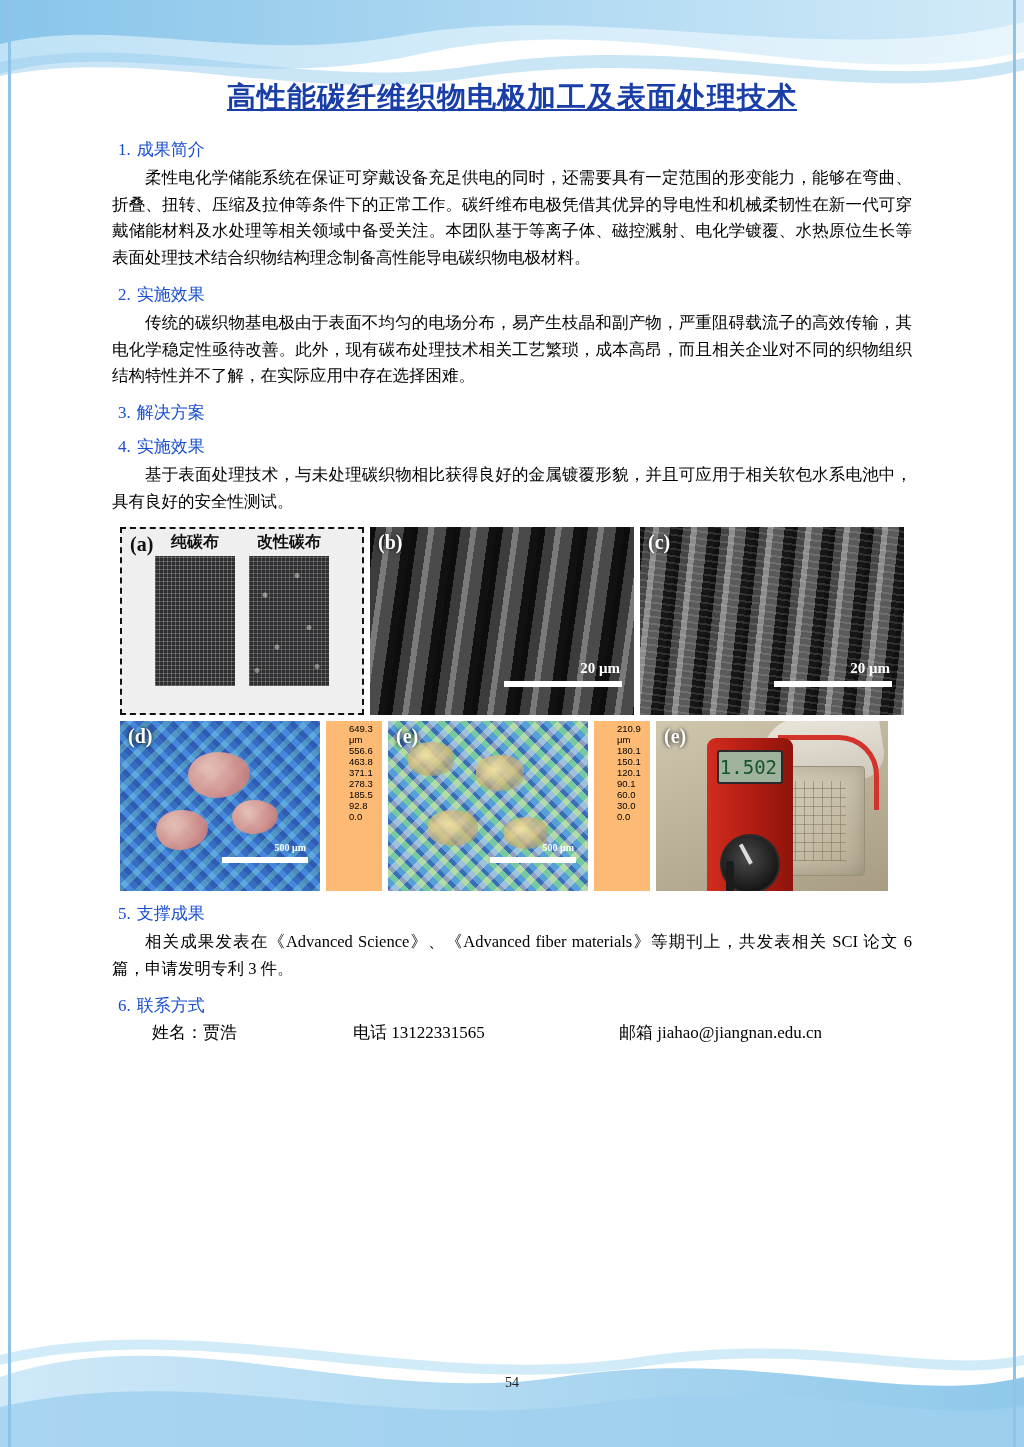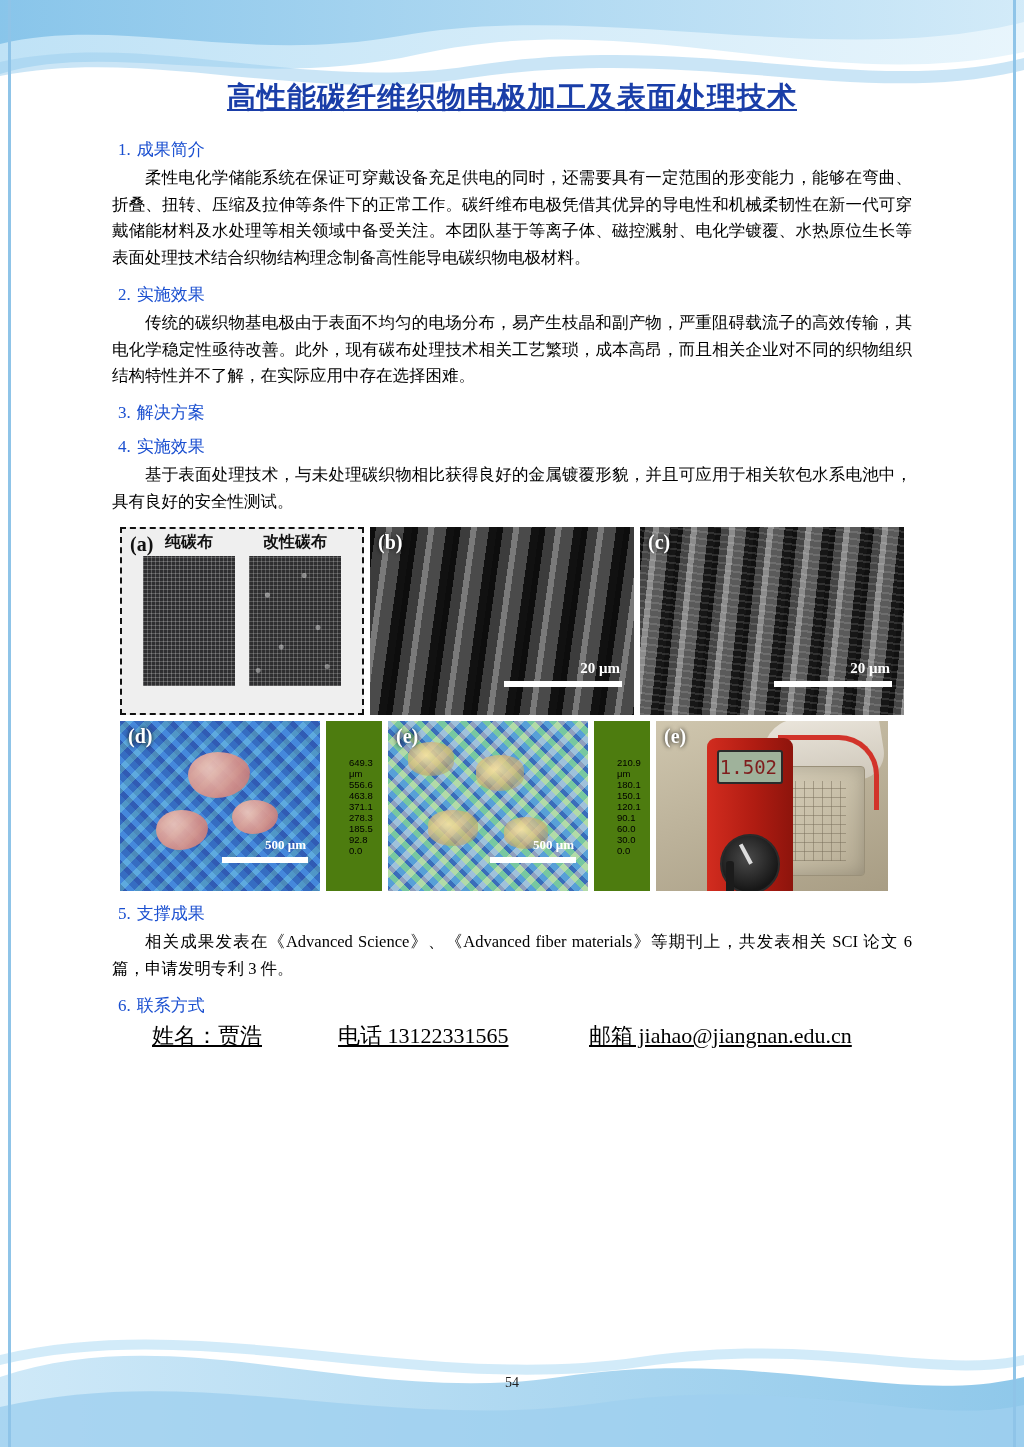--- a/index.html
+++ b/index.html
@@ -71,30 +71,30 @@
   .panel-label.dark { color:#111; text-shadow:none; }
   .scalebar {
     position:absolute; right:12px; bottom:28px; height:6px; width:118px;
     background:#fff; z-index:5;
   }
   .scaletext {
     position:absolute; right:14px; bottom:38px; color:#fff;
     font-size:15px; font-weight:bold; z-index:5;
     font-family:"Liberation Serif", serif;
   }
-  .scaletext.small { font-size:13px; }
+  .scaletext.small { font-size:10px; }
 
   
   .panel-a {
     background:#efefef;
     border:2px dashed #111;
     box-sizing:border-box;
     display:flex; align-items:center; justify-content:center; gap:14px;
   }
-  .swatch { width:92px; height:130px; position:relative;border-radius:18px; }
+  .swatch { width:80px; height:130px; position:relative;border-radius:18px; }
   .swatch .mesh {
     position:absolute; inset:0;
     background-color:#2e2e30;
     background-image:
       repeating-linear-gradient(0deg, rgba(255,255,255,.22) 0 1px, transparent 1px 4px),
       repeating-linear-gradient(90deg, rgba(255,255,255,.22) 0 1px, transparent 1px 4px);
   }
   .swatch.speckled .mesh {
     background-image:
       radial-gradient(circle at 20% 30%, rgba(220,220,220,.55) 0 2px, transparent 3px),
@@ -143,22 +143,22 @@
       repeating-linear-gradient(45deg, #2e59ab 0 4px, #4d93cf 4px 10px, #6fc08c 10px 16px),
       repeating-linear-gradient(-45deg, rgba(235,215,120,.5) 0 7px, rgba(60,120,180,.25) 7px 15px);
     background-blend-mode:screen;
     position:relative;
   }
   .weave-cell {
     position:absolute; border-radius:50%/40%;
     background:radial-gradient(ellipse at 40% 40%, rgba(245,225,160,.95), rgba(200,170,110,.7) 60%, rgba(120,140,90,.35));
   }
   .cbar {
-    width:56px; position:relative; background:#4d7c0f; color:#000;
-    display:flex; align-items:center;
+    width:56px; position:relative; background:#fdba74; color:#000;
+    display:flex; align-items:flex-start;
   }
   .cbar .strip {
     width:16px; margin:4px 3px 4px 4px;
     background:linear-gradient(to top,
       #0b0b6e 0%, #1226b8 12%, #1565f0 25%, #21b7e0 38%,
       #31d46a 52%, #a6e02a 64%, #f2e61a 75%, #f5a415 86%, #e8341a 100%);
   }
   .cbar .ticks {
     flex:1; display:flex; flex-direction:column; justify-content:space-between;
     font-size:9.5px; padding:2px 1px 2px 0; font-family:"Liberation Sans", sans-serif;
@@ -169,21 +169,21 @@
     position:relative;
   }
   .meter {
     position:absolute; left:22%; top:10%; width:86px; height:190px;
     background:linear-gradient(90deg,#d22c1f,#b01c12 55%,#8d140c);
     border-radius:9px;
   }
   .meter .screen {
     position:absolute; left:10px; top:12px; width:66px; height:34px;
     background:#9fb29b; border:2px solid #2a2a2a; border-radius:3px;
-    color:#7f1d1d; font-family:"DejaVu Sans Mono", monospace; font-size:19px;
+    color:#14532d; font-family:"DejaVu Sans Mono", monospace; font-size:19px;
     display:flex; align-items:center; justify-content:flex-end; padding-right:4px;
     box-sizing:border-box;
   }
   .meter .dial {
     position:absolute; left:50%; top:96px; transform:translateX(-50%);
     width:56px; height:56px; border-radius:50%;
     background:radial-gradient(circle at 45% 40%, #4a4a4a, #171717 70%);
     border:2px solid #2b2b2b;
   }
   .meter .dial:after {
@@ -210,21 +210,21 @@
     border:5px solid #d2332a; border-left:none; border-bottom:none;
     border-radius:0 40px 0 0;
   }
   .glove {
     position:absolute; right:2%; top:-4%; width:120px; height:70px;
     background:linear-gradient(180deg,#e9e4da,#cfc8bb);
     border-radius:40px 10px 30px 40px;
     transform:rotate(-9deg);
   }
   .contact-line {
-    margin:4px 0 0 40px; font-size:22px; display:flex; gap:1px; color:#000;text-decoration:underline;
+    margin:4px 0 0 40px; font-size:17px; display:flex; gap:16px; color:#000;
   }
   .contact-line .cell { display:inline-block; }
   .cell.c1 { width:185px; }
   .cell.c2 { width:250px; }
   .page-num {
     position:absolute; left:0; right:0; bottom:56px; text-align:center;
     font-size:14px; color:#222; font-family:"Liberation Serif", serif;margin-top:24px;
   }
 </style>
 </head>

